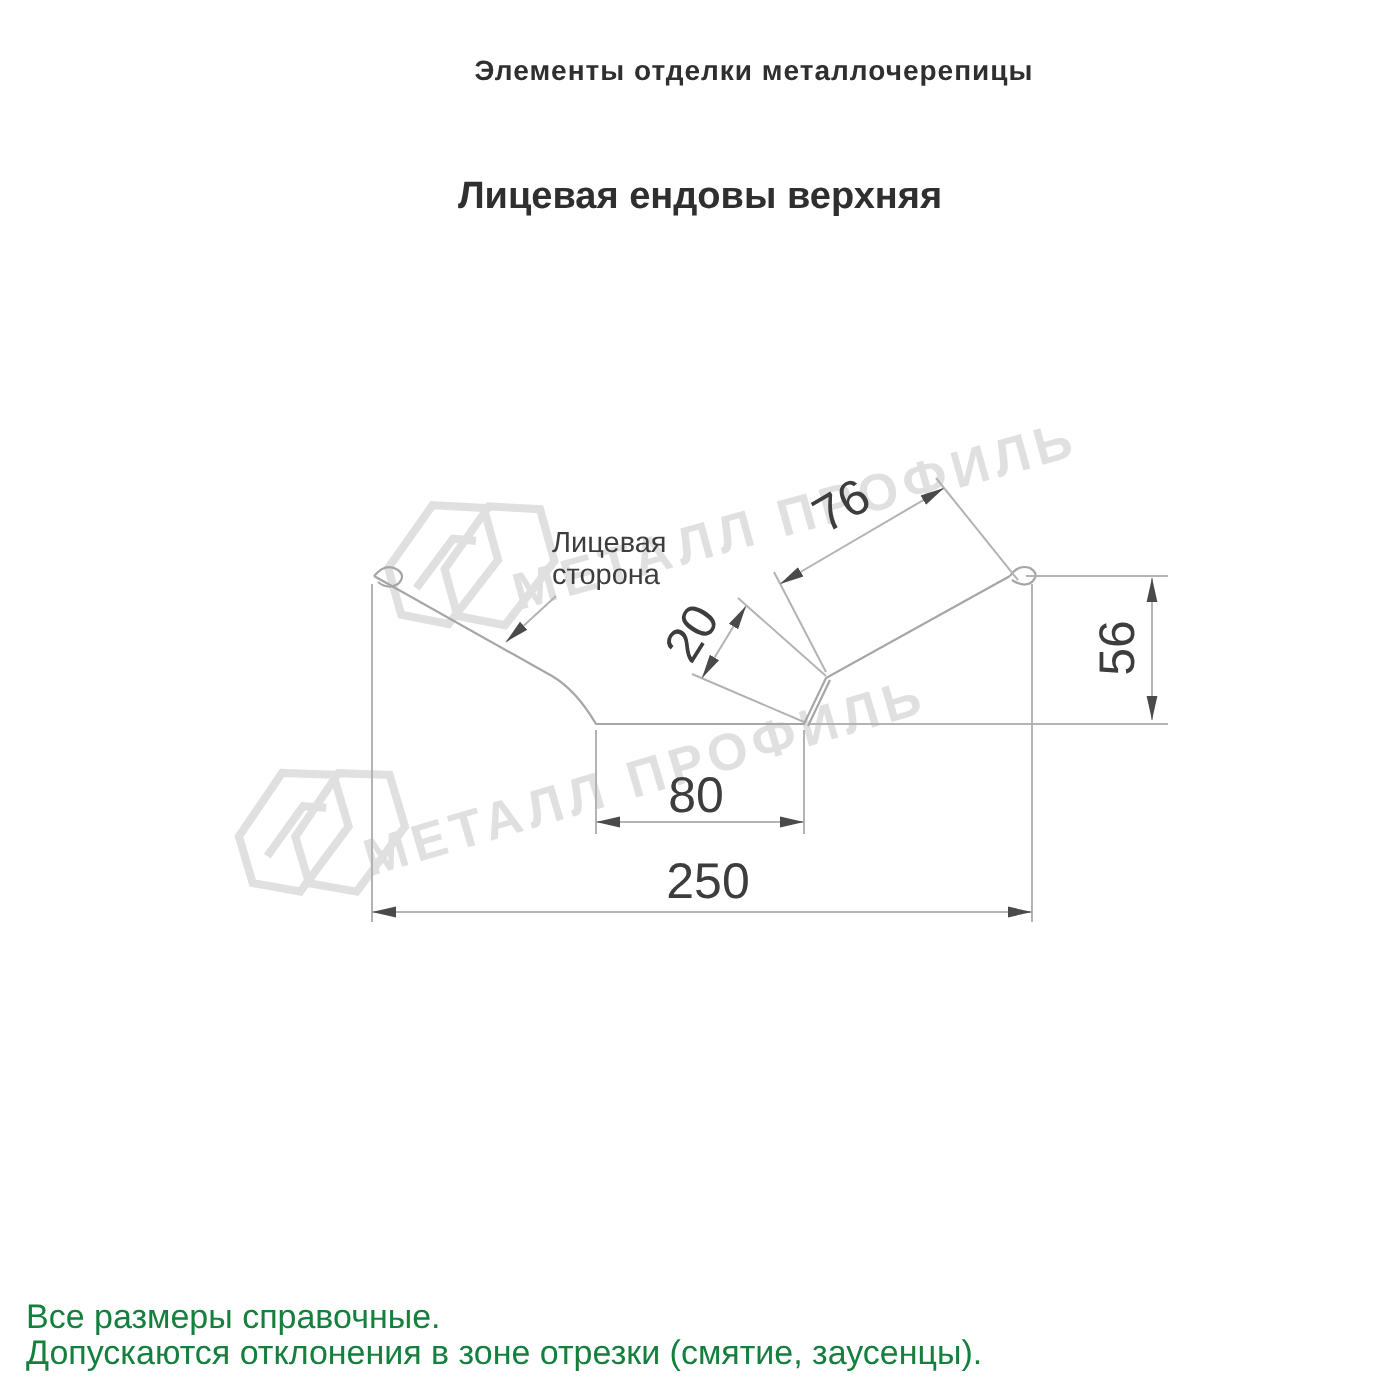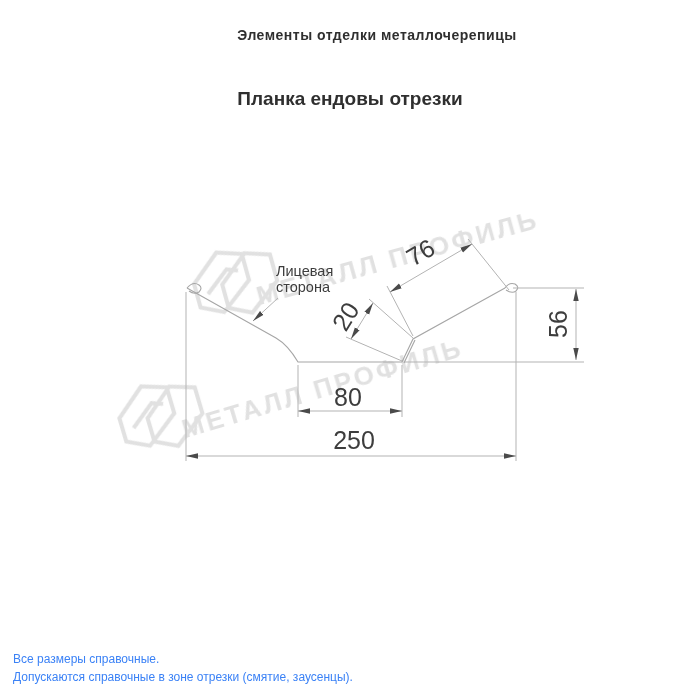--- a/index.html
+++ b/index.html
@@ -9,39 +9,39 @@
   }
   .heading{
     position:absolute;left:0;width:700px;text-align:center;
     color:#2f2f2f;font-weight:bold;white-space:nowrap;
   }
   .h-title{top:27px;font-size:14px;letter-spacing:0.5px;padding-left:27px;}
   .h-subtitle{top:88px;font-size:19px;}
   .h-code{top:119px;font-size:19px;}
   .drawing{position:absolute;left:0;top:0;}
   .footer{
-    position:absolute;left:13px;top:650px;color:#3b82f6;
-    font-size:12px;line-height:18px;
+    position:absolute;left:13px;top:650px;color:#15803d;
+    font-size:17px;line-height:18px;
   }
   svg text{
     font-family:"Liberation Sans","DejaVu Sans",sans-serif;
     fill:#3d3d3d;
   }
   .dim-num{font-size:25px;}
   .face-label{font-size:14.5px;}
   .wm-text{font-size:26px;font-weight:bold;letter-spacing:3px;fill:#c2c2c2;}
   .wm{opacity:0.5;}
 </style>
 </head>
 <body>
 
 <div class="page">
 
   <div class="heading h-title">Элементы отделки металлочерепицы</div>
-  <div class="heading h-subtitle">Планка ендовы отрезки</div>
+  <div class="heading h-subtitle">Лицевая ендовы верхняя</div>
 
   <svg class="drawing" width="700" height="700" viewBox="0 0 700 700">
     <defs>
       <marker id="arr" markerUnits="userSpaceOnUse" markerWidth="12" markerHeight="7" refX="12" refY="3.5" orient="auto">
         <path d="M0,0.8 L12,3.5 L0,6.2 Z" fill="#4a4a4a"></path>
       </marker>
       <marker id="arrS" markerUnits="userSpaceOnUse" markerWidth="12" markerHeight="7" refX="12" refY="3.5" orient="auto-start-reverse">
         <path d="M0,0.8 L12,3.5 L0,6.2 Z" fill="#4a4a4a"></path>
       </marker>
     </defs>
@@ -101,16 +101,16 @@
     <text class="dim-num" text-anchor="middle" transform="translate(567,324) rotate(-90)">56</text>
     <text class="dim-num" text-anchor="middle" transform="translate(425,260) rotate(-30.5)">76</text>
     <text class="dim-num" text-anchor="middle" transform="translate(353,321) rotate(-58)">20</text>
 
     <text class="face-label" x="276" y="276">Лицевая</text>
     <text class="face-label" x="276" y="292">сторона</text>
   </svg>
 
   <div class="footer">
     <div>Все размеры справочные.</div>
-    <div>Допускаются справочные в зоне отрезки (смятие, заусенцы).</div>
+    <div>Допускаются отклонения в зоне отрезки (смятие, заусенцы).</div>
   </div>
 
 </div>
 
 </body></html>

